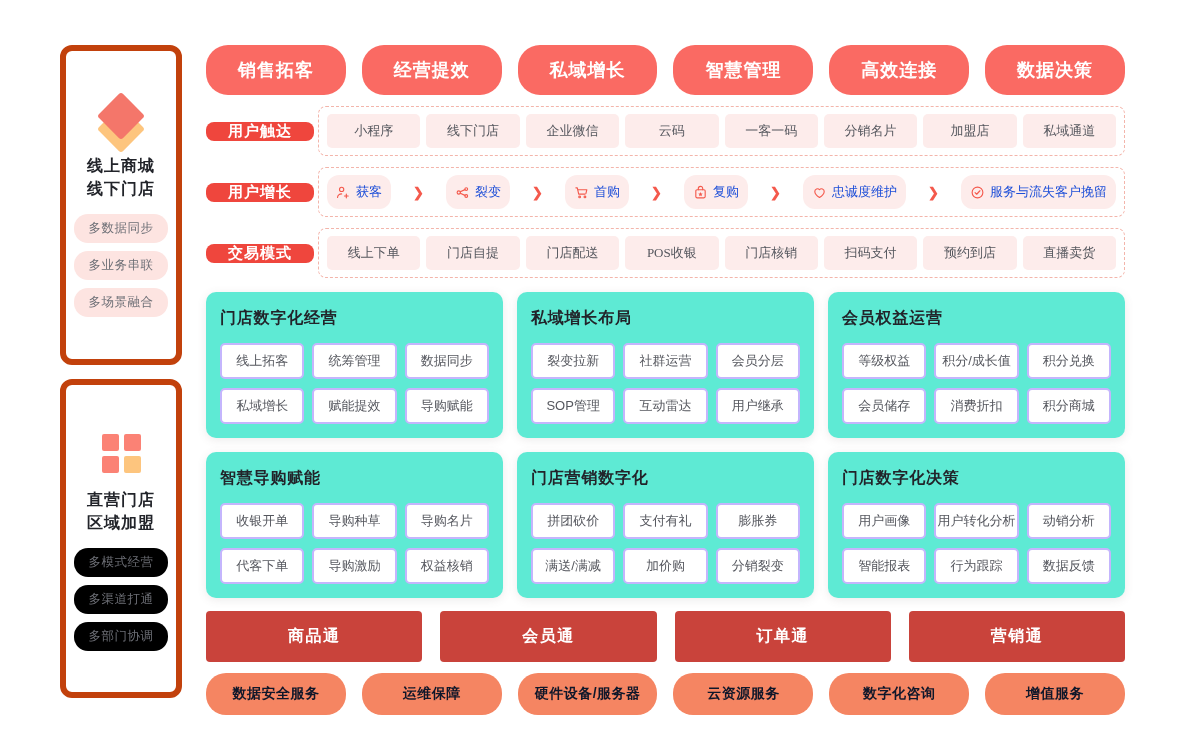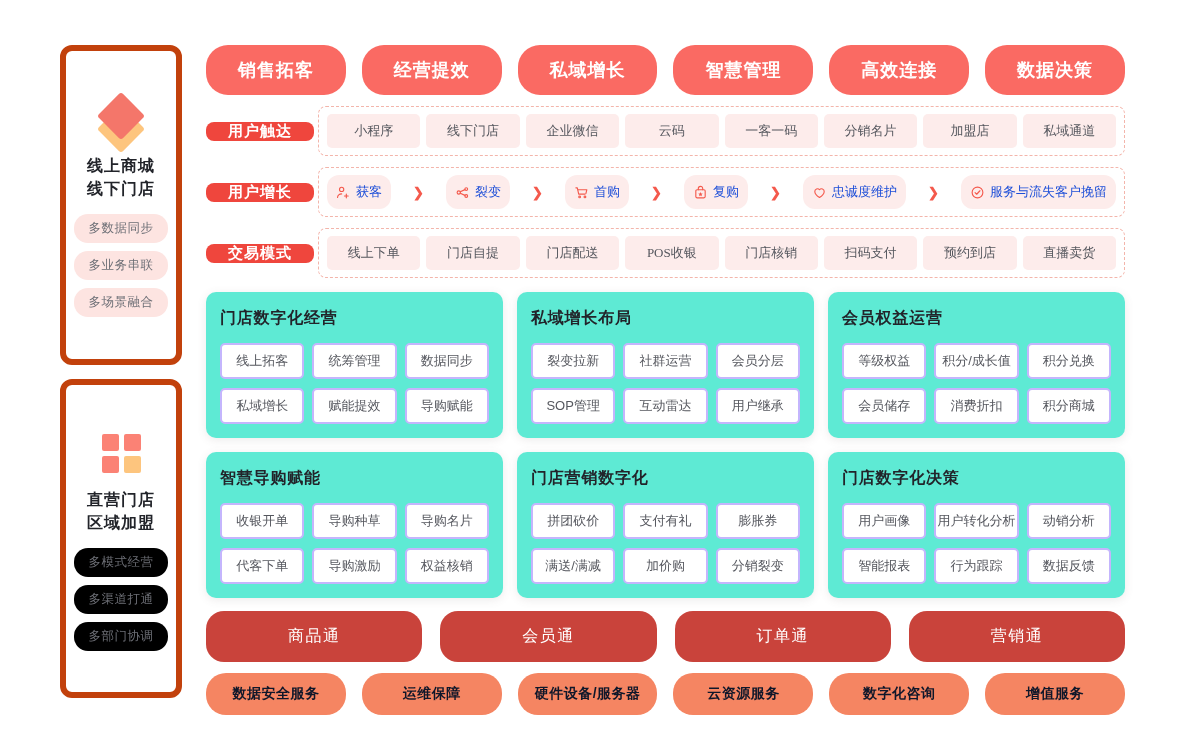--- a/index.html
+++ b/index.html
@@ -199,25 +199,25 @@
     white-space: nowrap;
   }
 
   
   .bars-row { display: flex; gap: 18px; margin-top: 2px; }
   .bar {
     flex: 1 1 0;
     background: #c9433b;
     color: #fff;
     font-size: 16px;
-    font-weight: 400;
+    font-weight: 700;
     letter-spacing: 1.5px;
     text-align: center;
     padding: 15px 0;
-    border-radius: 18px;
+    border-radius: 4px;
   }
 
   
   .services-row { display: flex; gap: 16px; }
   .service-pill {
     flex: 1 1 0;
     background: #f58562;
     color: #0f172a;
     font-size: 14px;
     font-weight: 700;

